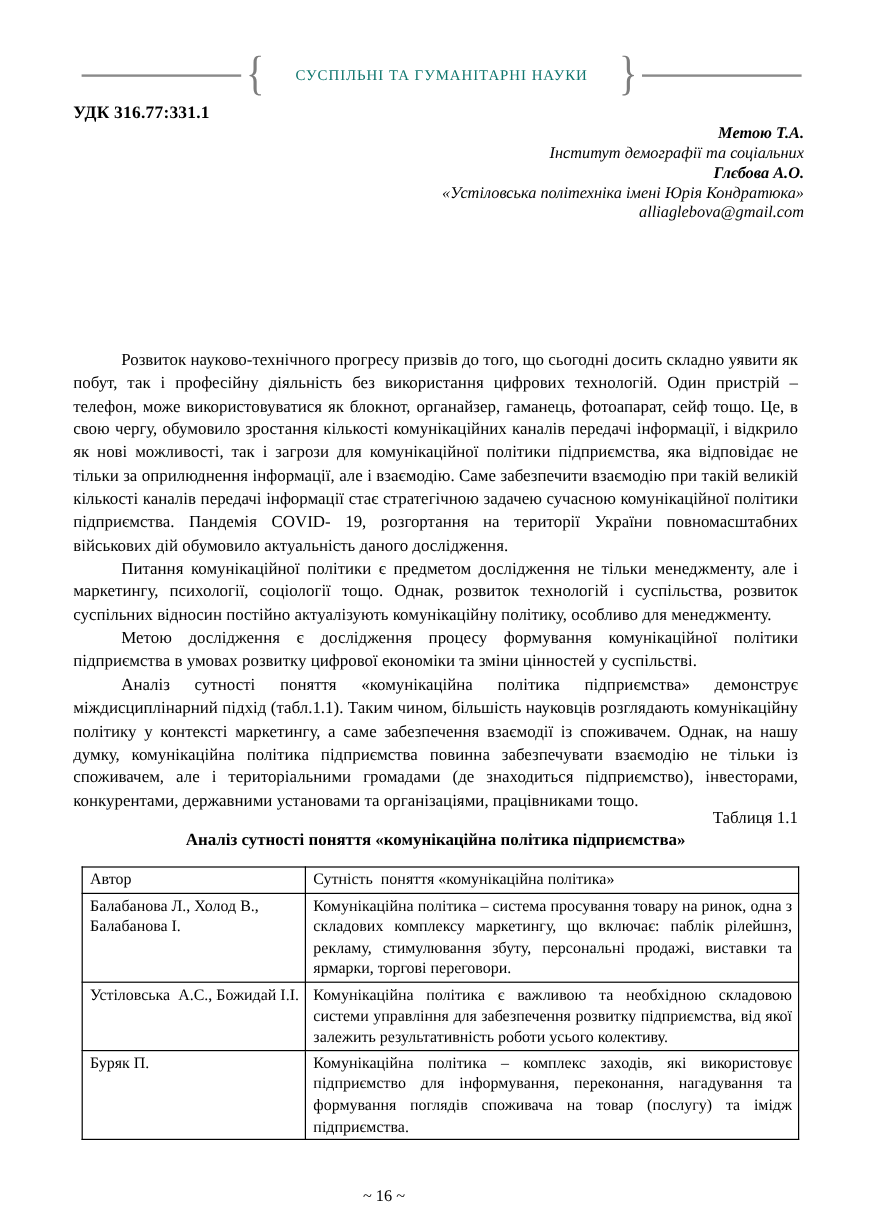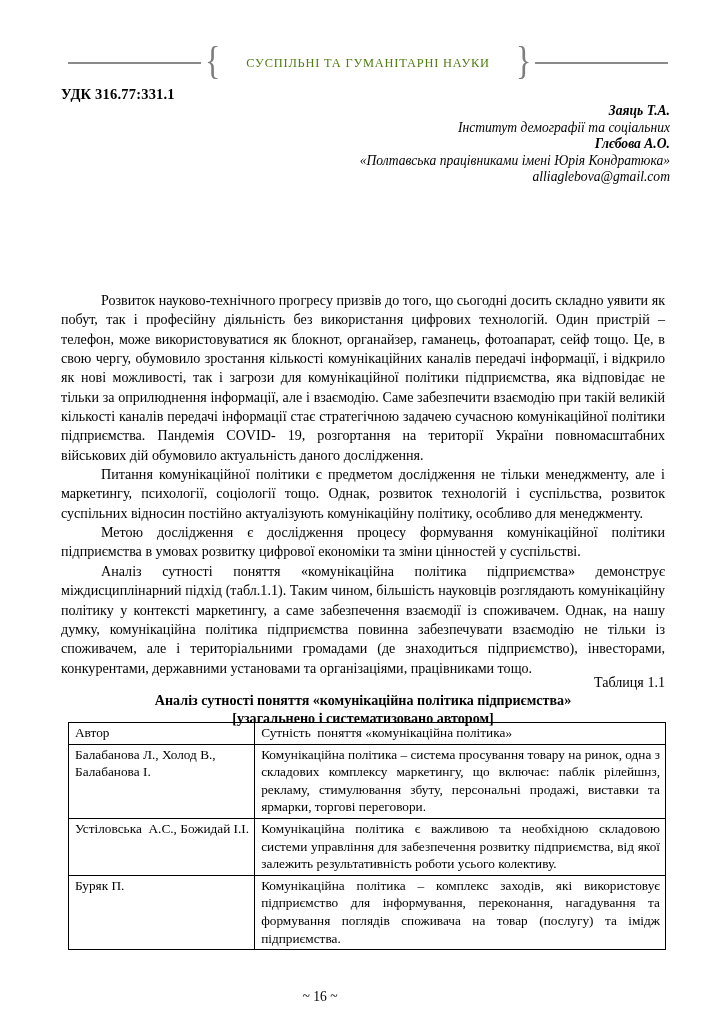--- a/index.html
+++ b/index.html
@@ -44,21 +44,21 @@
     color: #7d7d7d;
     font-family: "Liberation Serif", serif;
     transform: scaleX(0.8);
     margin: 0 2px;
     position: relative;
     top: -2px;
   }
   .runhead .rh-text {
     font-size: 12.4px;
     letter-spacing: 0.8px;
-    color: #4d7c0f;
+    color: #0f766e;
     white-space: nowrap;
     padding: 0 22px;
     font-family: "Liberation Serif", serif;
   }
 
   
   .udc {
     position: absolute;
     top: 86px;
     left: 61px;
@@ -178,39 +178,38 @@
     <div class="rule"></div>
     <div class="brace">{</div>
     <div class="rh-text">СУСПІЛЬНІ ТА ГУМАНІТАРНІ НАУКИ</div>
     <div class="brace">}</div>
     <div class="rule"></div>
   </div>
 
   <div class="udc">УДК 316.77:331.1</div>
 
   <div class="authors">
-    <div class="name">Заяць Т.А.</div>
+    <div class="name">Метою Т.А.</div>
     <div>Інститут демографії та соціальних</div>
     <div class="name">Глєбова А.О.</div>
-    <div>«Полтавська працівниками імені Юрія Кондратюка»</div>
+    <div>«Устіловська політехніка імені Юрія Кондратюка»</div>
     <div class="email">alliaglebova@gmail.com</div>
   </div>
 
 
   <div class="body">
     <p>Розвиток науково-технічного прогресу призвів до того, що сьогодні досить складно уявити як побут, так і професійну діяльність без використання цифрових технологій. Один пристрій – телефон, може використовуватися як блокнот, органайзер, гаманець, фотоапарат, сейф тощо. Це, в свою чергу, обумовило зростання кількості комунікаційних каналів передачі інформації, і відкрило як нові можливості, так і загрози для комунікаційної політики підприємства, яка відповідає не тільки за оприлюднення інформації, але і взаємодію. Саме забезпечити взаємодію   при такій великій кількості каналів передачі інформації стає стратегічною задачею сучасною комунікаційної політики підприємства. Пандемія COVID- 19, розгортання на території України повномасштабних військових дій обумовило актуальність даного дослідження.</p>
     <p>Питання комунікаційної політики є предметом дослідження не тільки менеджменту, але і маркетингу, психології, соціології тощо. Однак, розвиток технологій і суспільства, розвиток суспільних відносин постійно актуалізують комунікаційну політику, особливо для менеджменту.</p>
     <p>Метою дослідження є дослідження процесу формування комунікаційної політики підприємства в умовах розвитку цифрової економіки та зміни цінностей у  суспільстві.</p>
     <p>Аналіз сутності поняття «комунікаційна політика підприємства» демонструє міждисциплінарний підхід (табл.1.1). Таким чином, більшість науковців розглядають комунікаційну політику у контексті маркетингу, а саме забезпечення взаємодії із споживачем. Однак, на нашу думку, комунікаційна політика підприємства повинна забезпечувати взаємодію не тільки із споживачем, але і територіальними громадами (де знаходиться підприємство), інвесторами, конкурентами, державними   установами та організаціями, працівниками тощо.</p>
   </div>
 
   <div class="tbl-num">Таблиця 1.1</div>
   <div class="tbl-cap">
     <div>Аналіз сутності поняття «комунікаційна політика підприємства»</div>
-    <div>[узагальнено і систематизовано автором]</div>
   </div>
 
   <table class="data">
     <tbody>
       <tr class="headrow">
         <td class="author">Автор</td>
         <td class="essence sp">Сутність  поняття «комунікаційна політика»</td>
       </tr>
       <tr>
         <td class="author">Балабанова Л., Холод В., Балабанова І.</td>

